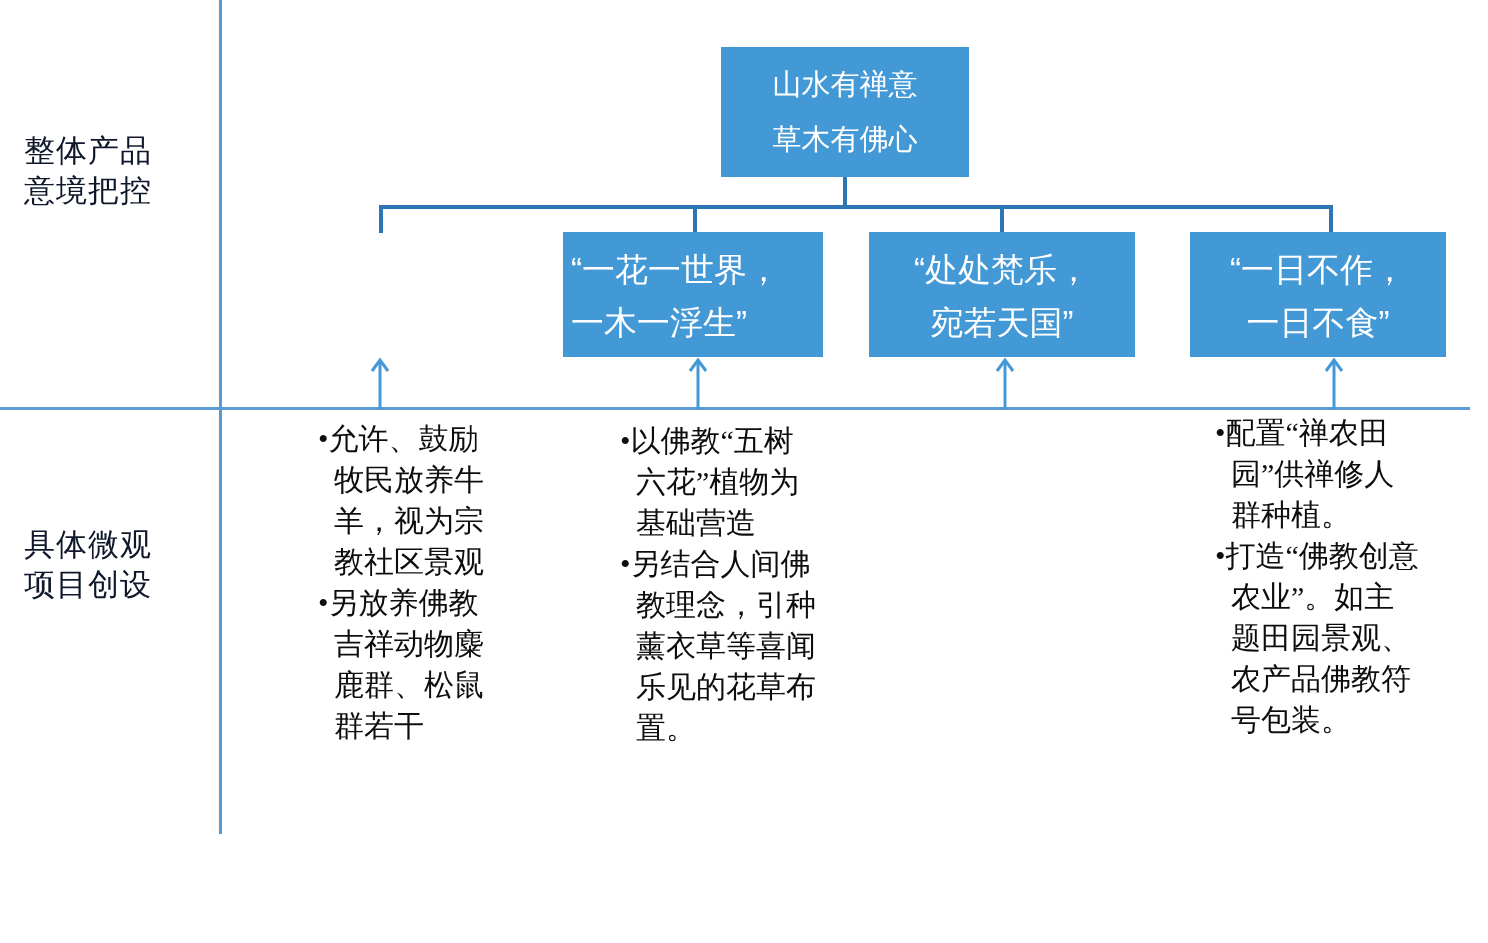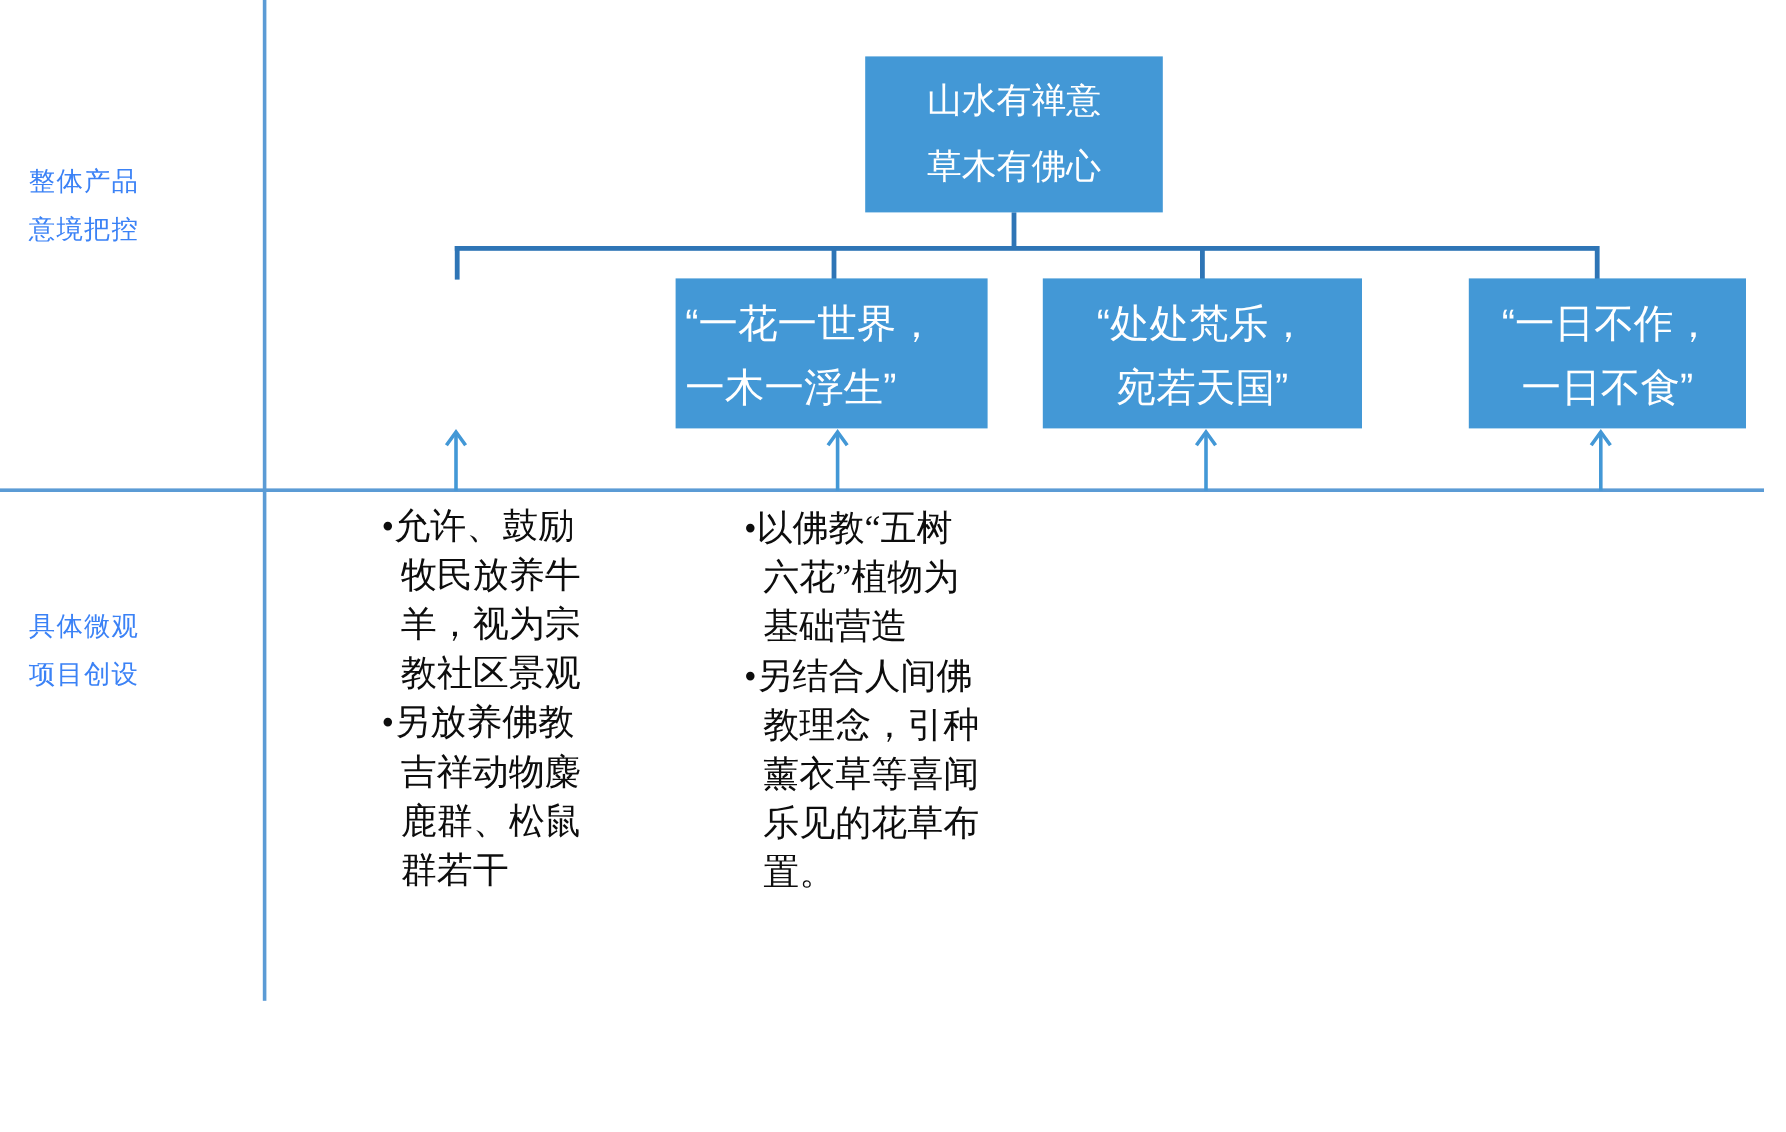--- a/index.html
+++ b/index.html
@@ -22,29 +22,29 @@
   .h-divider{
     position:absolute;
     left:0;top:407px;
     width:1470px;height:3px;
     background:#5b9bd5;
   }
 
   
   .row-label{
     position:absolute;
-    color:#3b82f6;
-    font-size:22px;
+    color:#0f172a;
+    font-size:31px;
     line-height:40px;
     letter-spacing:1px;
     white-space:pre-line;
     text-align:left;
   }
   #row-label-1{left:24px;top:131px;}
-  #row-label-2{left:24px;top:502px;text-align:right;}
+  #row-label-2{left:24px;top:525px;text-align:right;}
 
   
   .blue-box{
     position:absolute;
     background:#4398d6;
     color:#ffffff;
     font-size:34px;
     line-height:48px;
     font-family:"Liberation Sans","DejaVu Sans",sans-serif;
     white-space:pre-line;
@@ -63,21 +63,21 @@
   }
   .child-box{
     top:232px;height:125px;
     font-size:33px;
     line-height:53px;
     padding:2px 8px 0 8px;
   }
   #child-box-1{left:256px;width:248px;text-align:center;}
   #child-box-2{left:563px;width:260px;text-align:left;}
   #child-box-3{left:869px;width:266px;text-align:center;}
-  #child-box-4{left:1224px;width:231px;text-align:center;}
+  #child-box-4{left:1190px;width:256px;text-align:center;}
 
   
   .conn{position:absolute;background:#2e75b6;}
   #conn-stem{left:843px;top:177px;width:4px;height:31px;}
   #conn-bar{left:379px;top:205px;width:953px;height:4px;}
   .conn-drop{top:205px;width:4px;height:28px;}
   #conn-drop-1{left:379px;}
   #conn-drop-2{left:693px;}
   #conn-drop-3{left:1000px;}
   #conn-drop-4{left:1329px;}
@@ -156,14 +156,18 @@
   </svg>
 
   <div class="bullet-col" id="col-1">
     <span class="bullet">•允许、鼓励牧民放养牛羊，视为宗教社区景观</span>
     <span class="bullet">•另放养佛教吉祥动物麋鹿群、松鼠群若干</span>
   </div>
   <div class="bullet-col" id="col-2">
     <span class="bullet">•以佛教“五树六花”植物为基础营造</span>
     <span class="bullet">•另结合人间佛教理念，引种薰衣草等喜闻乐见的花草布置。</span>
   </div>
+  <div class="bullet-col" id="col-4">
+    <span class="bullet">•配置“禅农田园”供禅修人群种植。</span>
+    <span class="bullet">•打造“佛教创意农业”。如主题田园景观、农产品佛教符号包装。</span>
+  </div>
 
 </div>
 
 </body></html>

